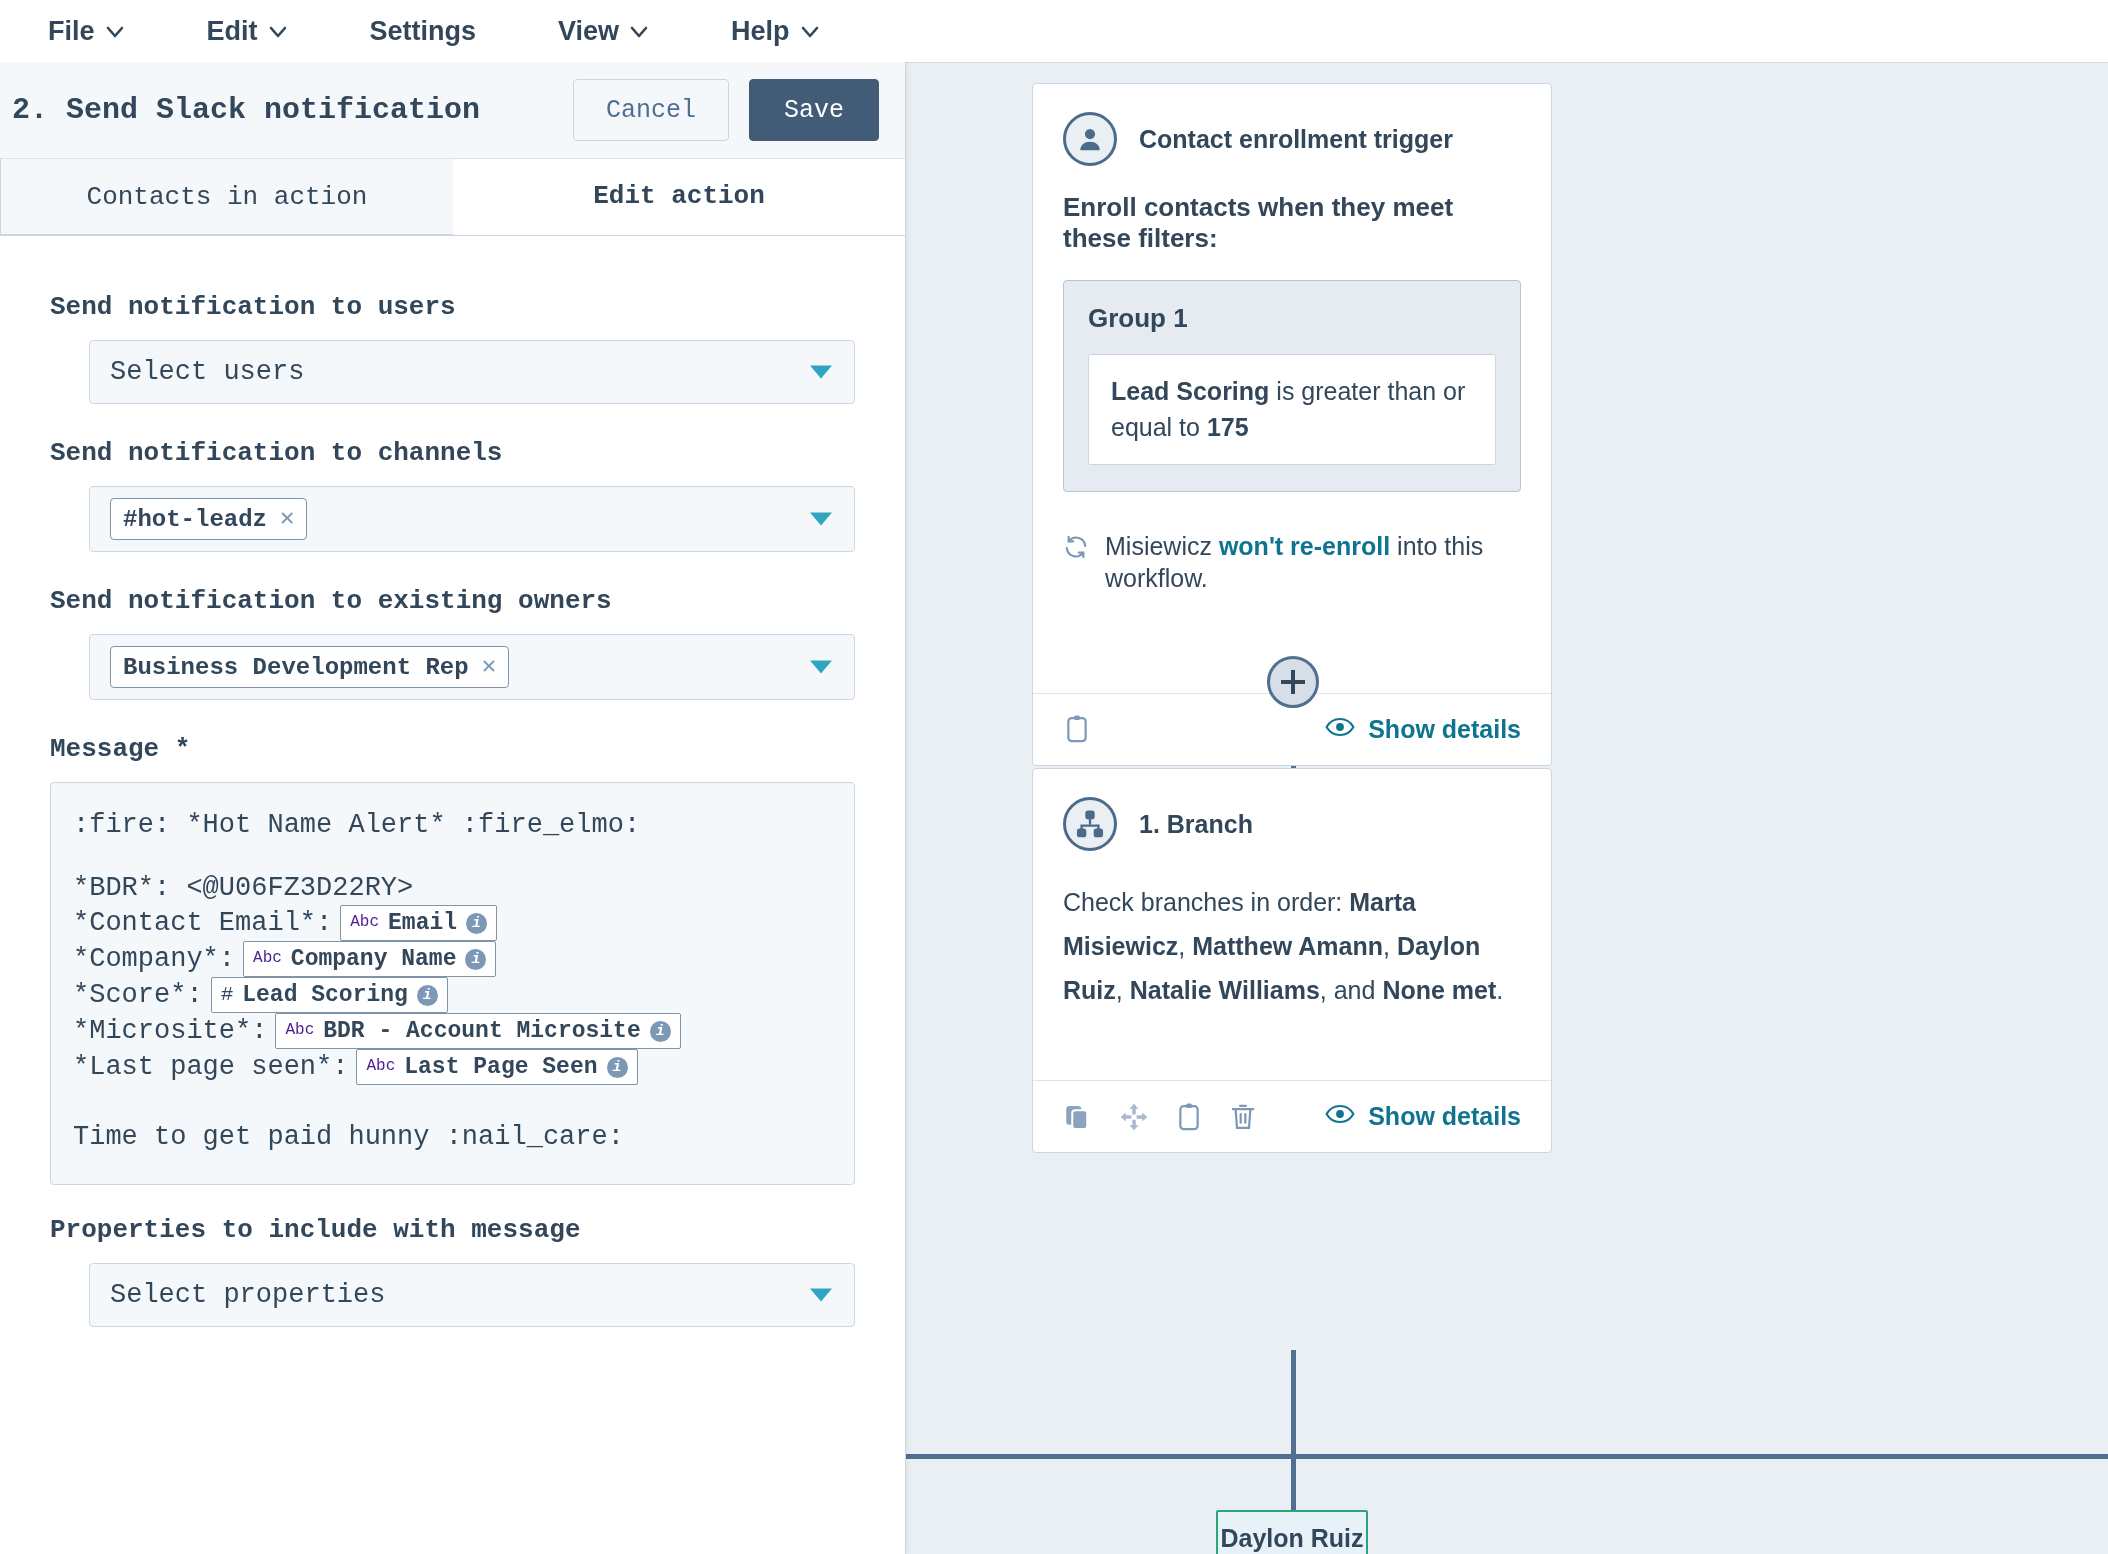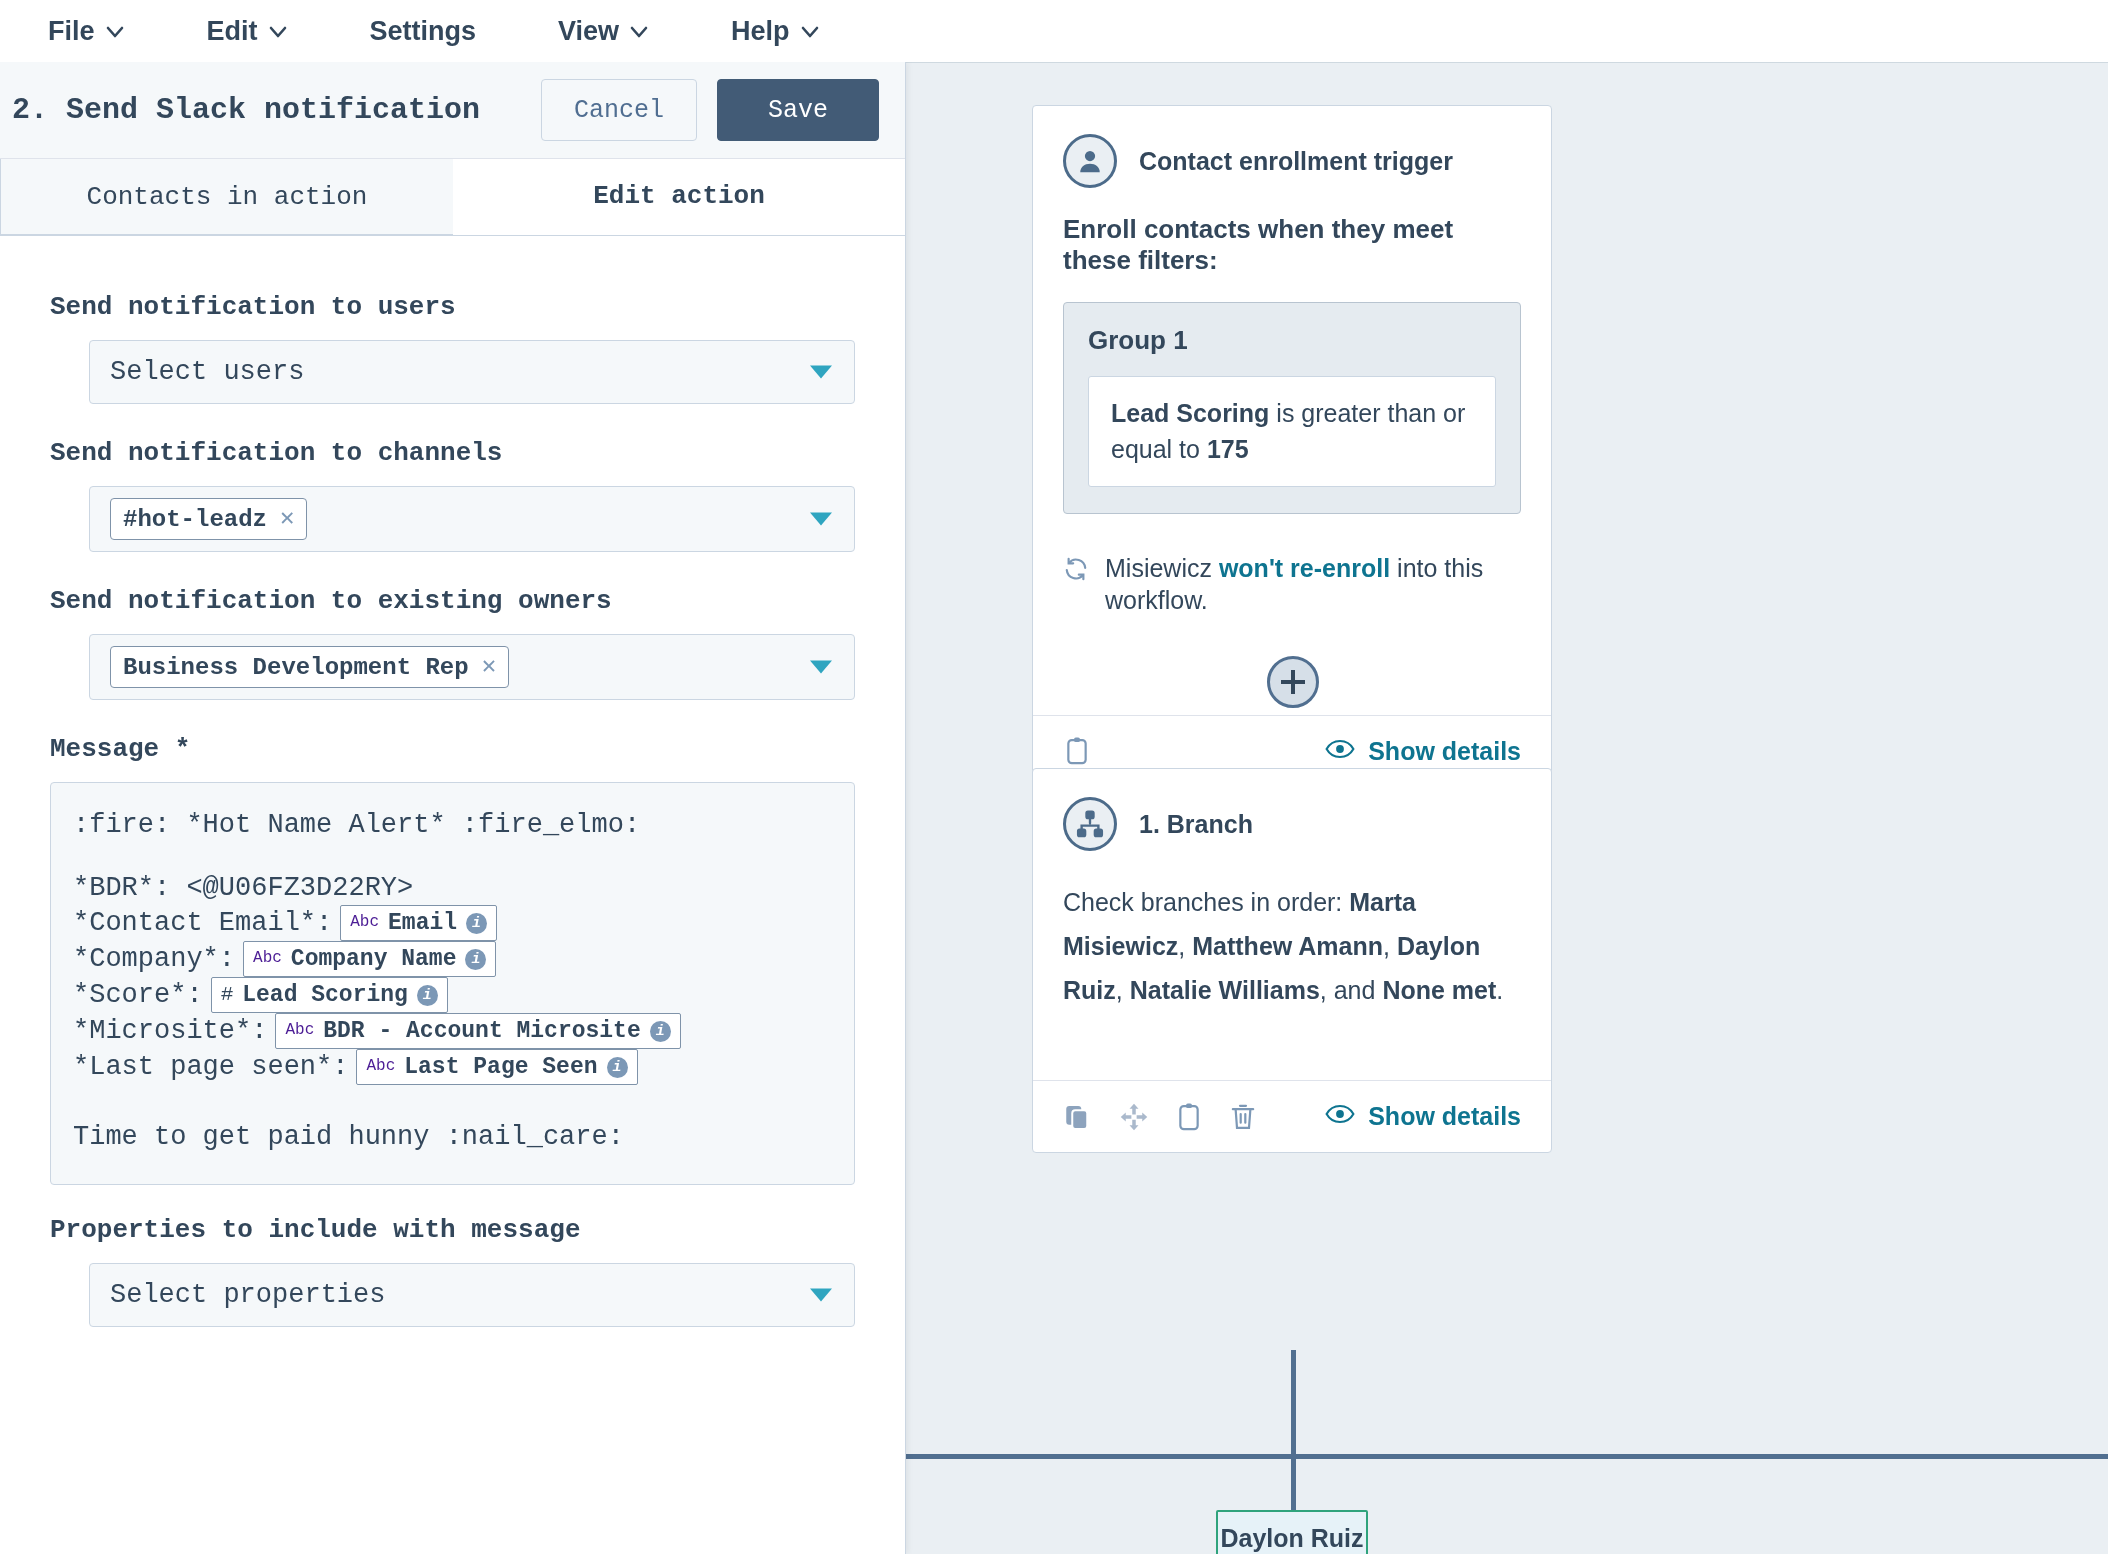--- a/index.html
+++ b/index.html
@@ -130,21 +130,21 @@
   .btn {
     font-size: 25px; border-radius: 4px; cursor: pointer;
     display: flex; align-items: center; justify-content: center;
   }
   .btn-cancel {
     background: #f5f8fa; border: 1px solid #cbd6e2; color: #506e91;
     height: 62px; padding: 0 32px; margin-right: 20px;
   }
   .btn-save {
     background: #425b76; border: 1px solid #425b76; color: #ffffff;
-    height: 62px; padding: 0 50px;
+    height: 62px; padding: 0 34px;
   }
 
   .tabs { display: flex; height: 77px; border-bottom: 1px solid #cbd6e2; background:#ffffff; }
   .tab {
     flex: 1; display: flex; align-items: center; justify-content: center;
     font-size: 26px; cursor: pointer; position: relative;
   }
   .tab.active {
     color: #33475b; font-weight: 700; background: #ffffff;
     border-bottom: 3px solid #ffffff;
@@ -255,21 +255,21 @@
       <div class="plus-node" style="left:362px; top:593px;"></div>
 
       <div class="vline" style="left:386px; top:645px; height:62px;"></div>
 
       <div class="vline" style="left:386px; top:1287px; height:106px;"></div>
 
       <div class="hline" style="left:-120px; top:1391px; width:1330px;"></div>
 
       <div class="vline" style="left:386px; top:1391px; height:58px;"></div>
 
-      <div class="wf-card" style="left:127px; top:42px; width:520px;">
+      <div class="wf-card" style="left:127px; top:20px; width:520px;">
         <div class="wf-body">
           <div class="wf-head">
             <div class="wf-icon">
               <svg width="30" height="30" viewBox="0 0 24 24" fill="#4c6b8a">
                 <circle cx="12" cy="8" r="4.1"></circle>
                 <path d="M4.2 21c0-4.3 3.5-6.8 7.8-6.8s7.8 2.5 7.8 6.8z"></path>
               </svg>
             </div>
             <div class="wf-title">Contact enrollment trigger</div>
           </div>

